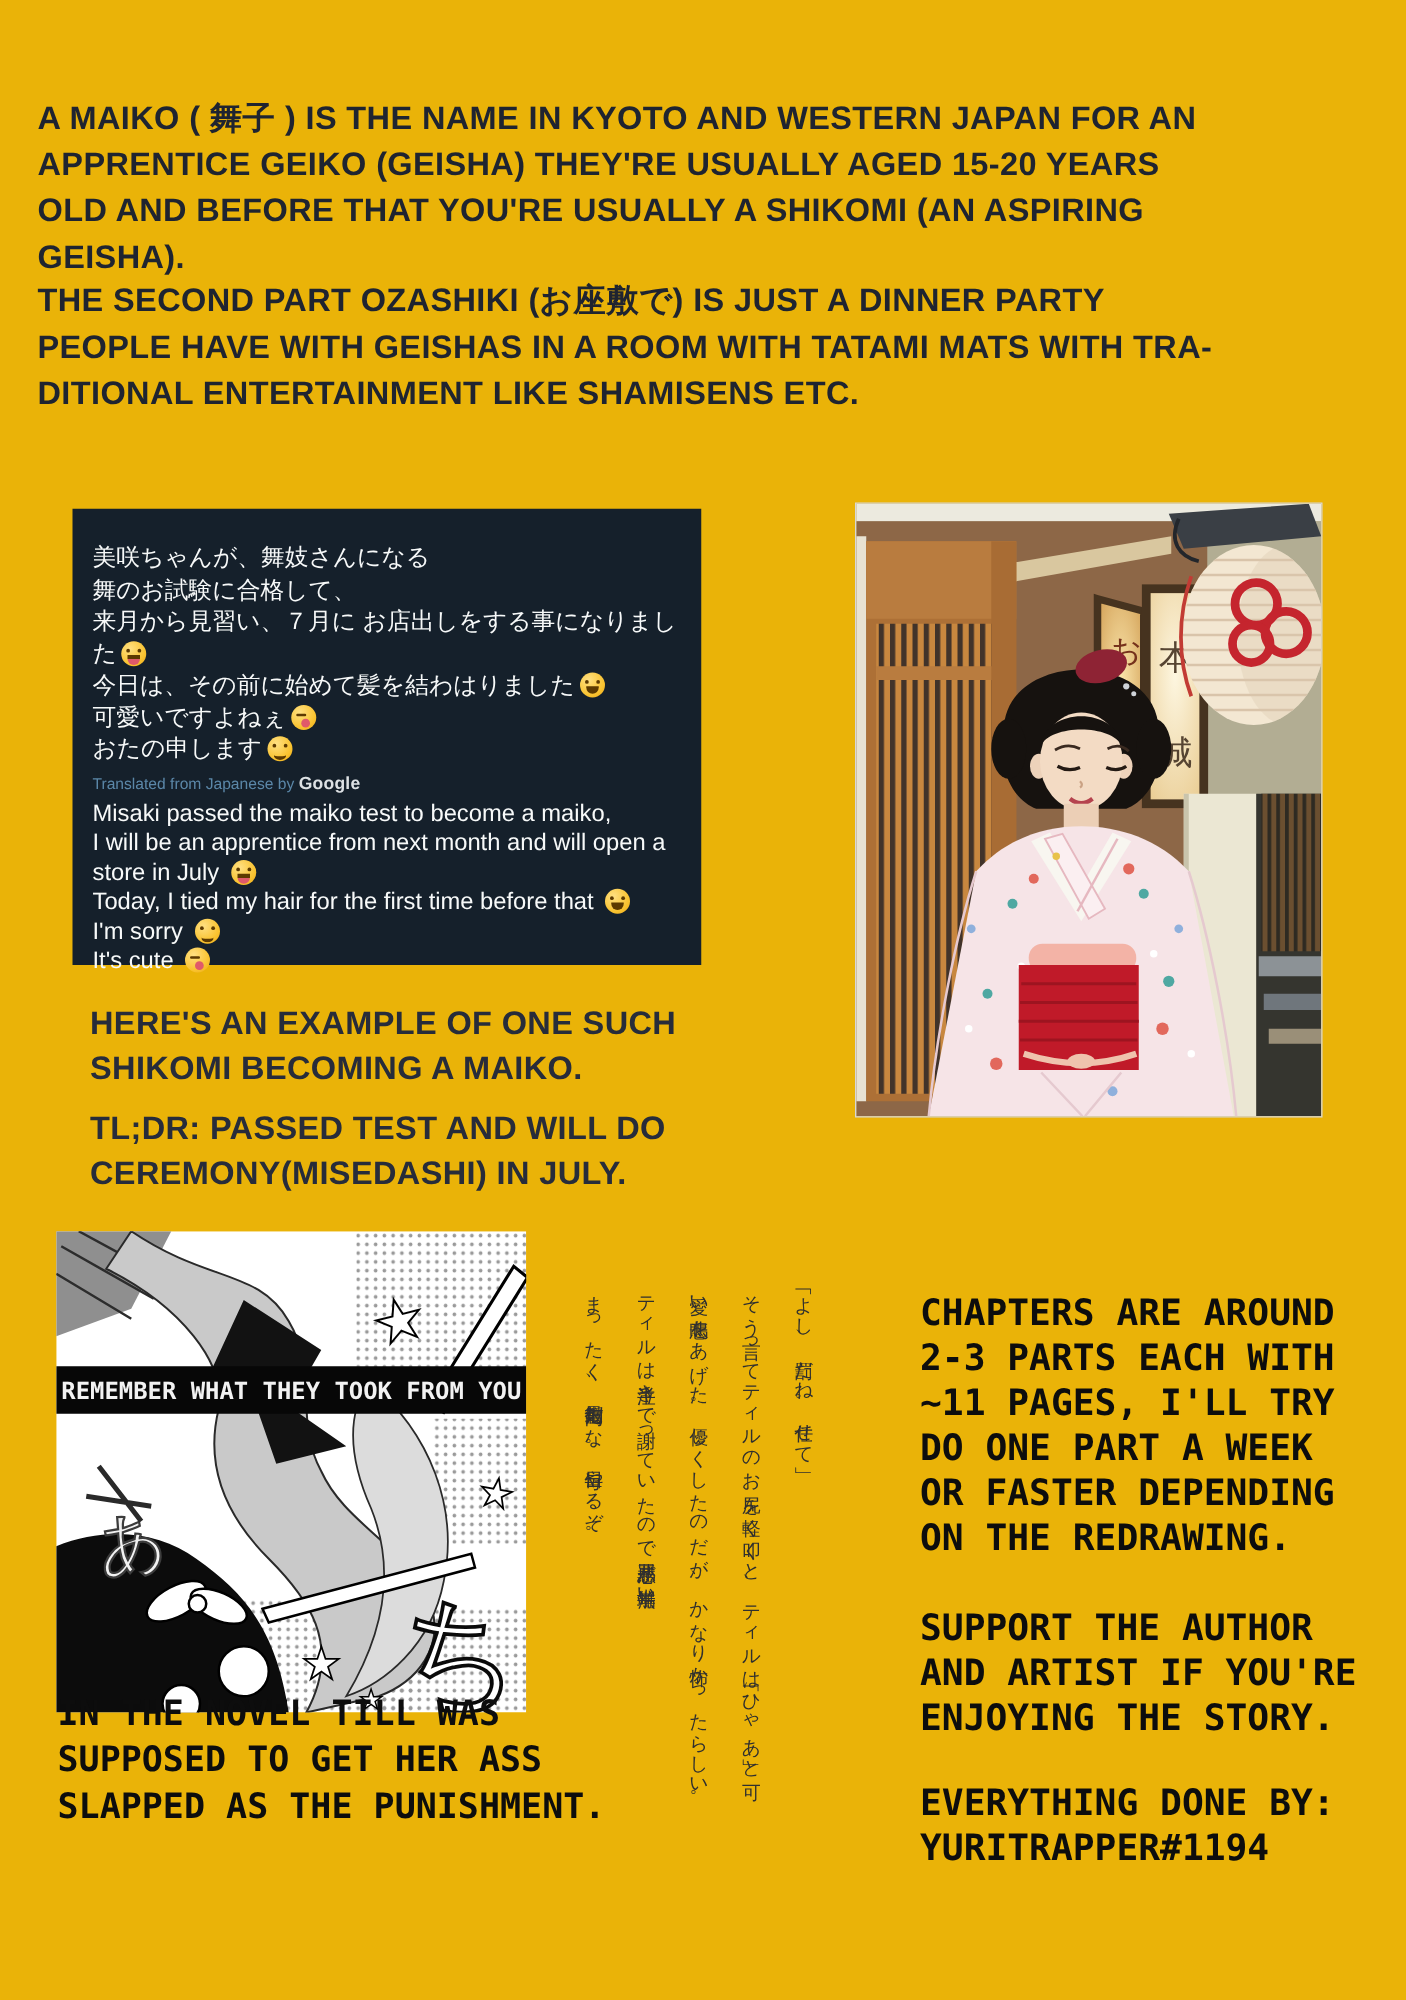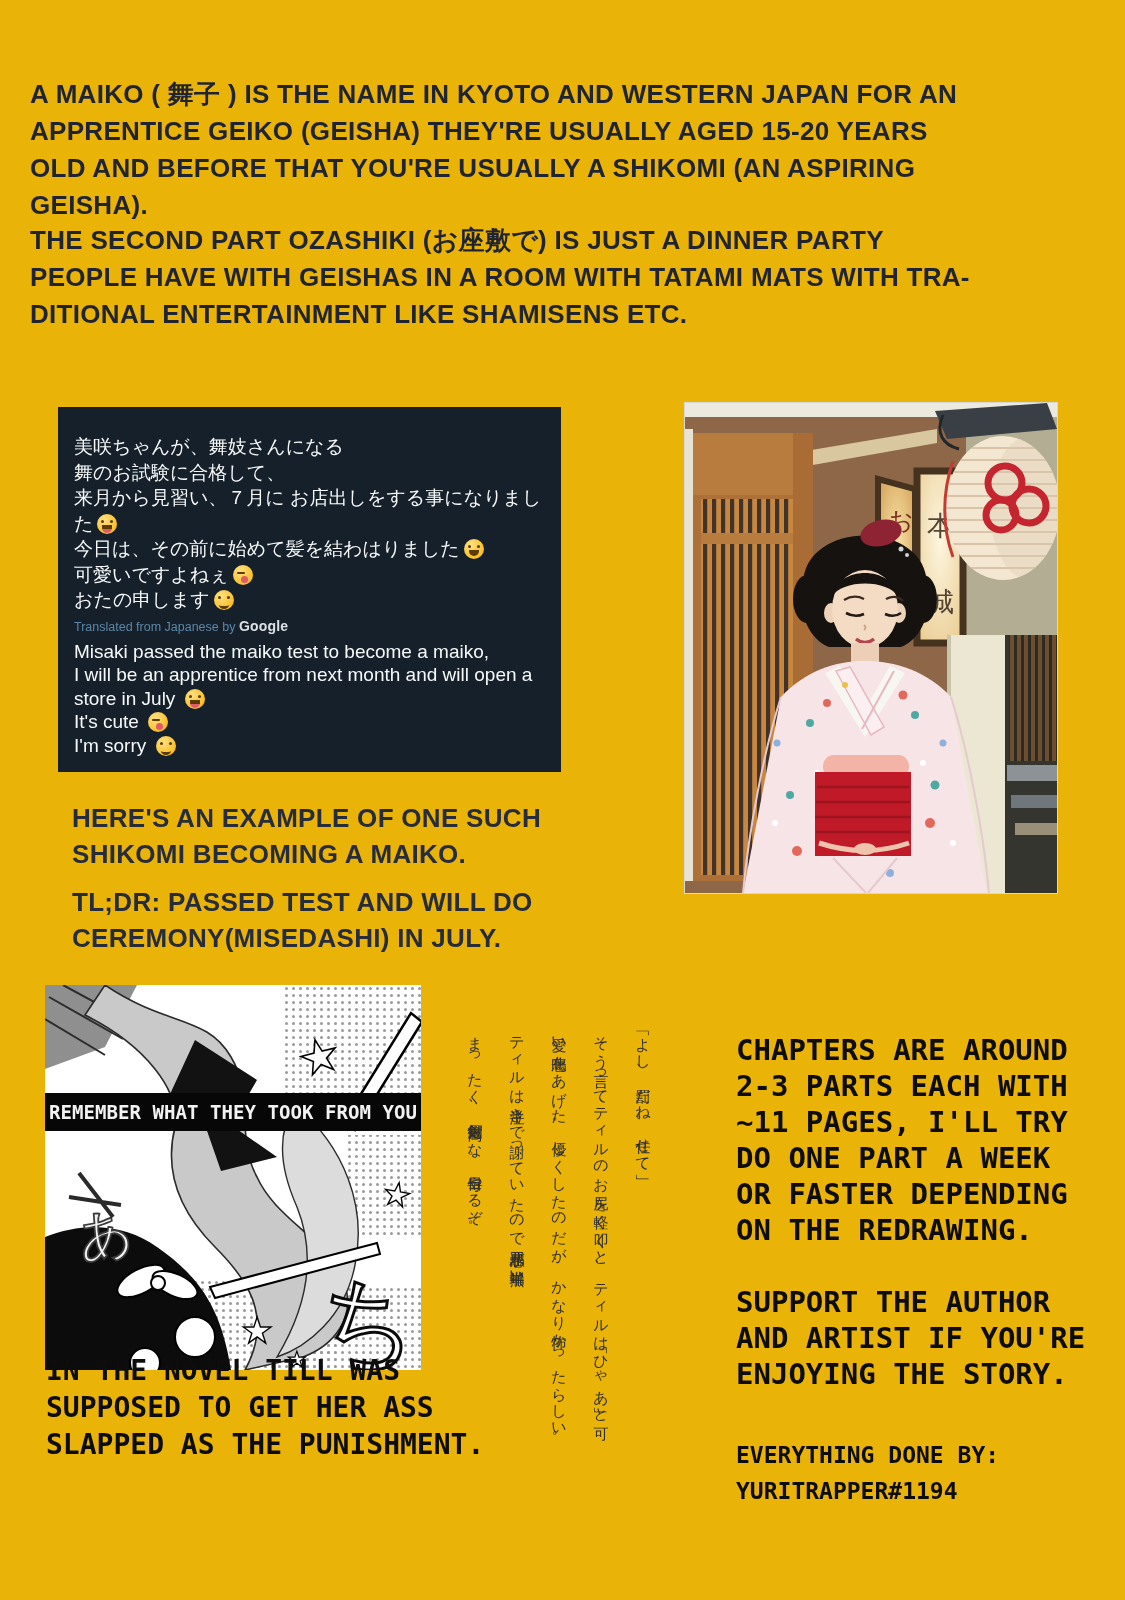--- a/index.html
+++ b/index.html
@@ -13,21 +13,21 @@
   .intro1{left:30px;top:76px;width:1068px;font-size:26px;line-height:37px;}
   .intro2{left:30px;top:222px;width:1068px;font-size:26px;line-height:37px;}
   .example-caption{left:72px;top:800px;width:520px;font-size:26px;line-height:36px;color:#272c3a;}
   .example-tldr{left:72px;top:884px;width:520px;font-size:26px;line-height:36px;color:#272c3a;}
 
   
   .pixel{position:absolute;color:#0d0d0d;font-family:"DejaVu Sans Mono",monospace;
          font-weight:700;}
   .note-schedule{left:736px;top:1032px;font-size:29px;line-height:36px;}
   .note-support{left:736px;top:1284px;font-size:29px;line-height:36px;}
-  .note-credits{left:736px;top:1424px;font-size:23px;line-height:36px;margin-top:13px;}
+  .note-credits{left:736px;top:1424px;font-size:29px;line-height:36px;}
   .note-novel{left:46px;top:1352px;font-size:28px;line-height:37px;}
 
   
   .tweet{position:absolute;left:58px;top:407px;width:503px;height:365px;background:#15202b;
          box-sizing:border-box;padding:27px 14px 16px 16px;color:#f7f9f9;}
   .tweet .jp{font-size:19px;line-height:25.5px;font-family:"Liberation Sans",sans-serif;}
   .tweet .en{font-size:19px;line-height:23.5px;font-family:"Liberation Sans",sans-serif;}
   .tweet .footer{margin:5px 0 6px 0;font-size:12.5px;color:#5b87a8;}
   .tweet .footer .brand{color:#dde1e4;font-weight:700;font-size:14px;letter-spacing:0.2px;}
 
@@ -78,22 +78,23 @@
       <div><span>可愛いですよねぇ</span><span class="emoji e-kiss"></span></div>
       <div><span>おたの申します</span><span class="emoji e-blush"></span></div>
     </div>
     <div class="footer">
       <span>Translated from Japanese by</span>
       <span class="brand">Google</span>
     </div>
     <div class="en">
       <div><span>Misaki passed the maiko test to become a maiko,</span></div>
       <div><span> I will be an apprentice from next month and will open a store in July </span><span class="emoji e-tongue"></span></div>
+      <div><span> Today, I tied my hair for the first time before that </span><span class="emoji e-grin"></span></div>
+      <div><span> I'm sorry </span><span class="emoji e-blush"></span></div>
       <div><span> It's cute </span><span class="emoji e-kiss"></span></div>
-      <div><span> I'm sorry </span><span class="emoji e-blush"></span></div>
     </div>
   </div>
 
   <div class="photo">
     <svg width="372" height="490" viewBox="0 0 372 490" xmlns="http://www.w3.org/2000/svg">
       <defs>
         <pattern id="slats" width="9" height="10" patternUnits="userSpaceOnUse">
           <rect width="9" height="10" fill="#c8873f"></rect>
           <rect width="4.2" height="10" fill="#41332a"></rect>
         </pattern>

